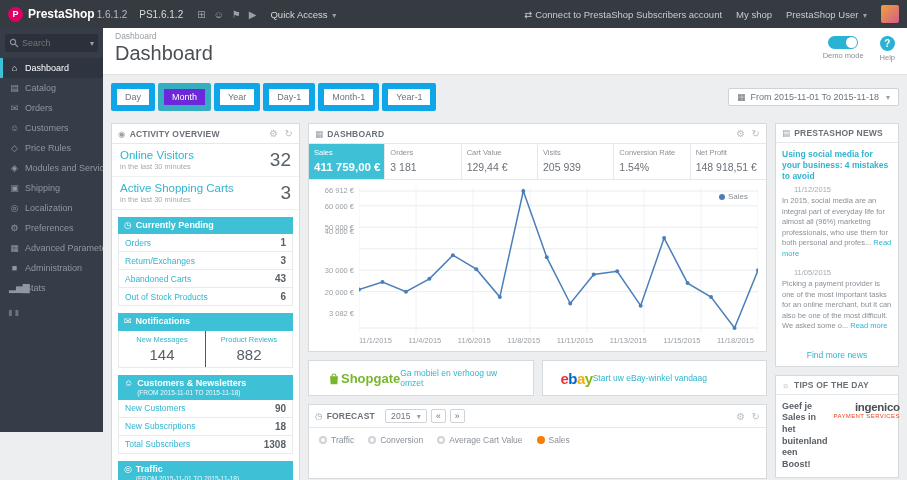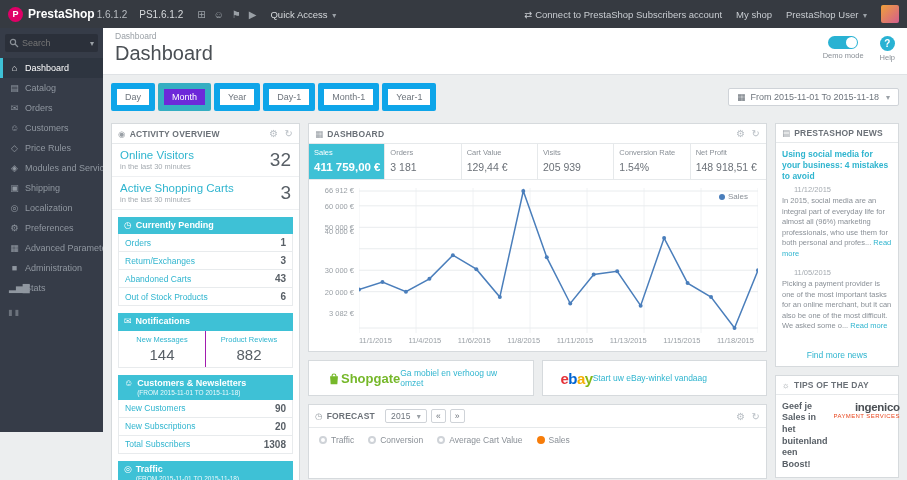--- a/index.html
+++ b/index.html
@@ -314,21 +314,21 @@
                     <div>Customers &amp; Newsletters</div>
                     <div class="sub2">(FROM 2015-11-01 TO 2015-11-18)</div>
                   </div>
                 </div>
                 <div class="sec-row">
                   <span class="rl">New Customers</span>
                   <span class="rv">90</span>
                 </div>
                 <div class="sec-row">
                   <span class="rl">New Subscriptions</span>
-                  <span class="rv">20</span>
+                  <span class="rv">18</span>
                 </div>
                 <div class="sec-row">
                   <span class="rl">Total Subscribers</span>
                   <span class="rv">1308</span>
                 </div>
               </div>
               <div class="sec">
                 <div class="sec-head">
                   <span>◎</span>
                   <div>

